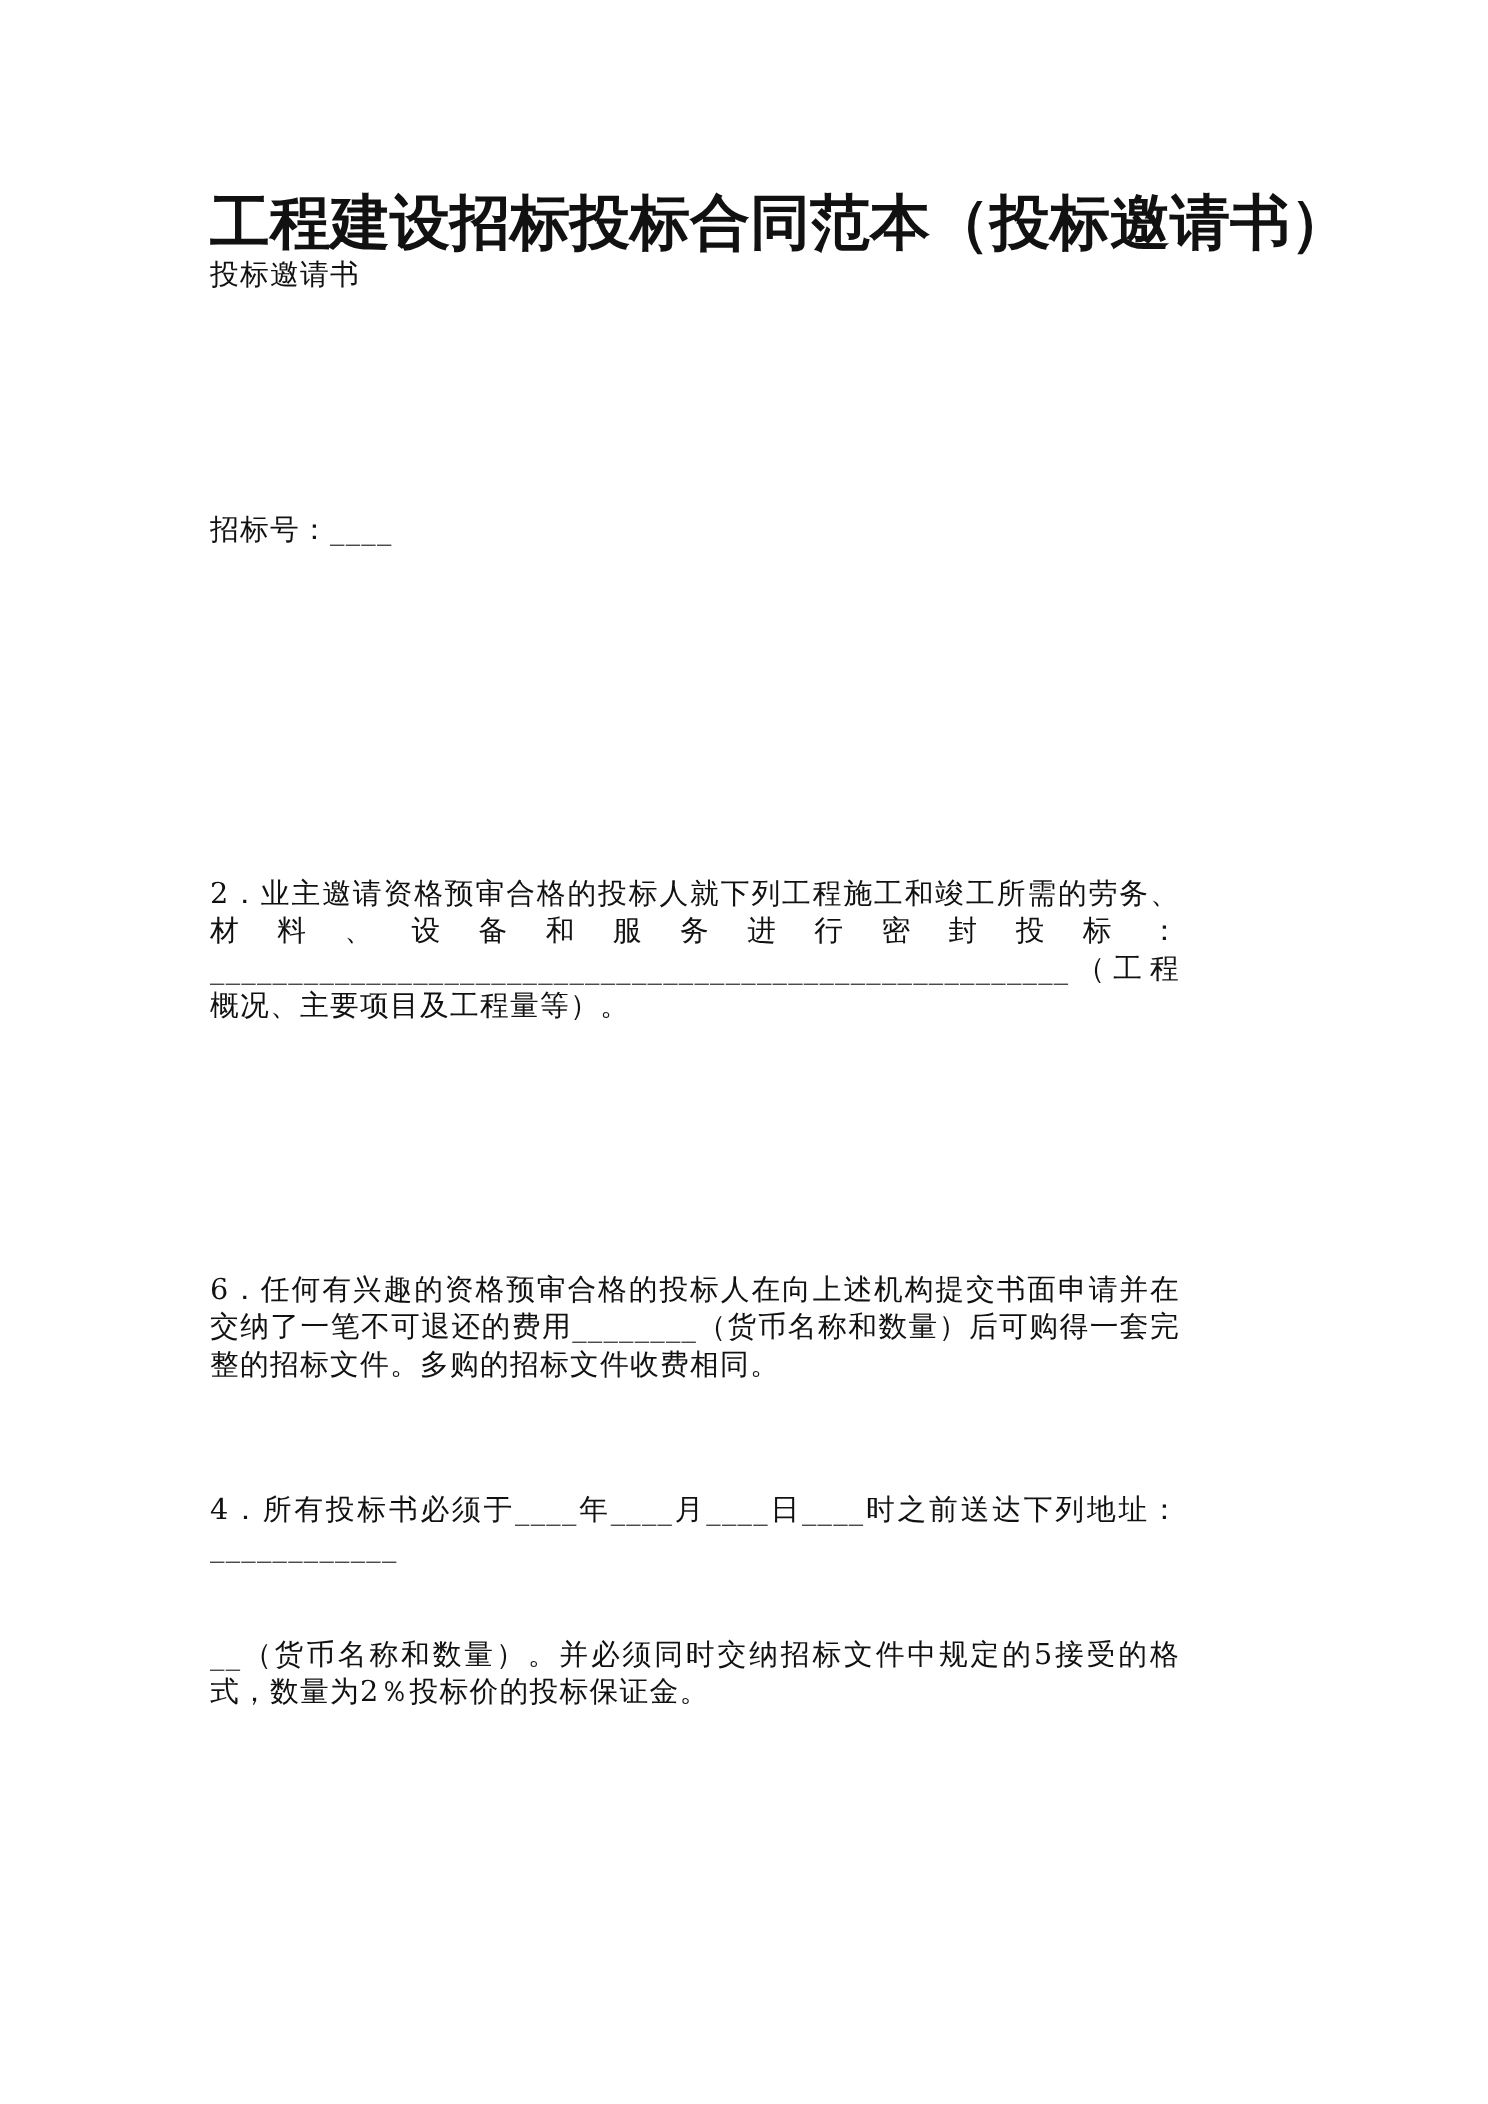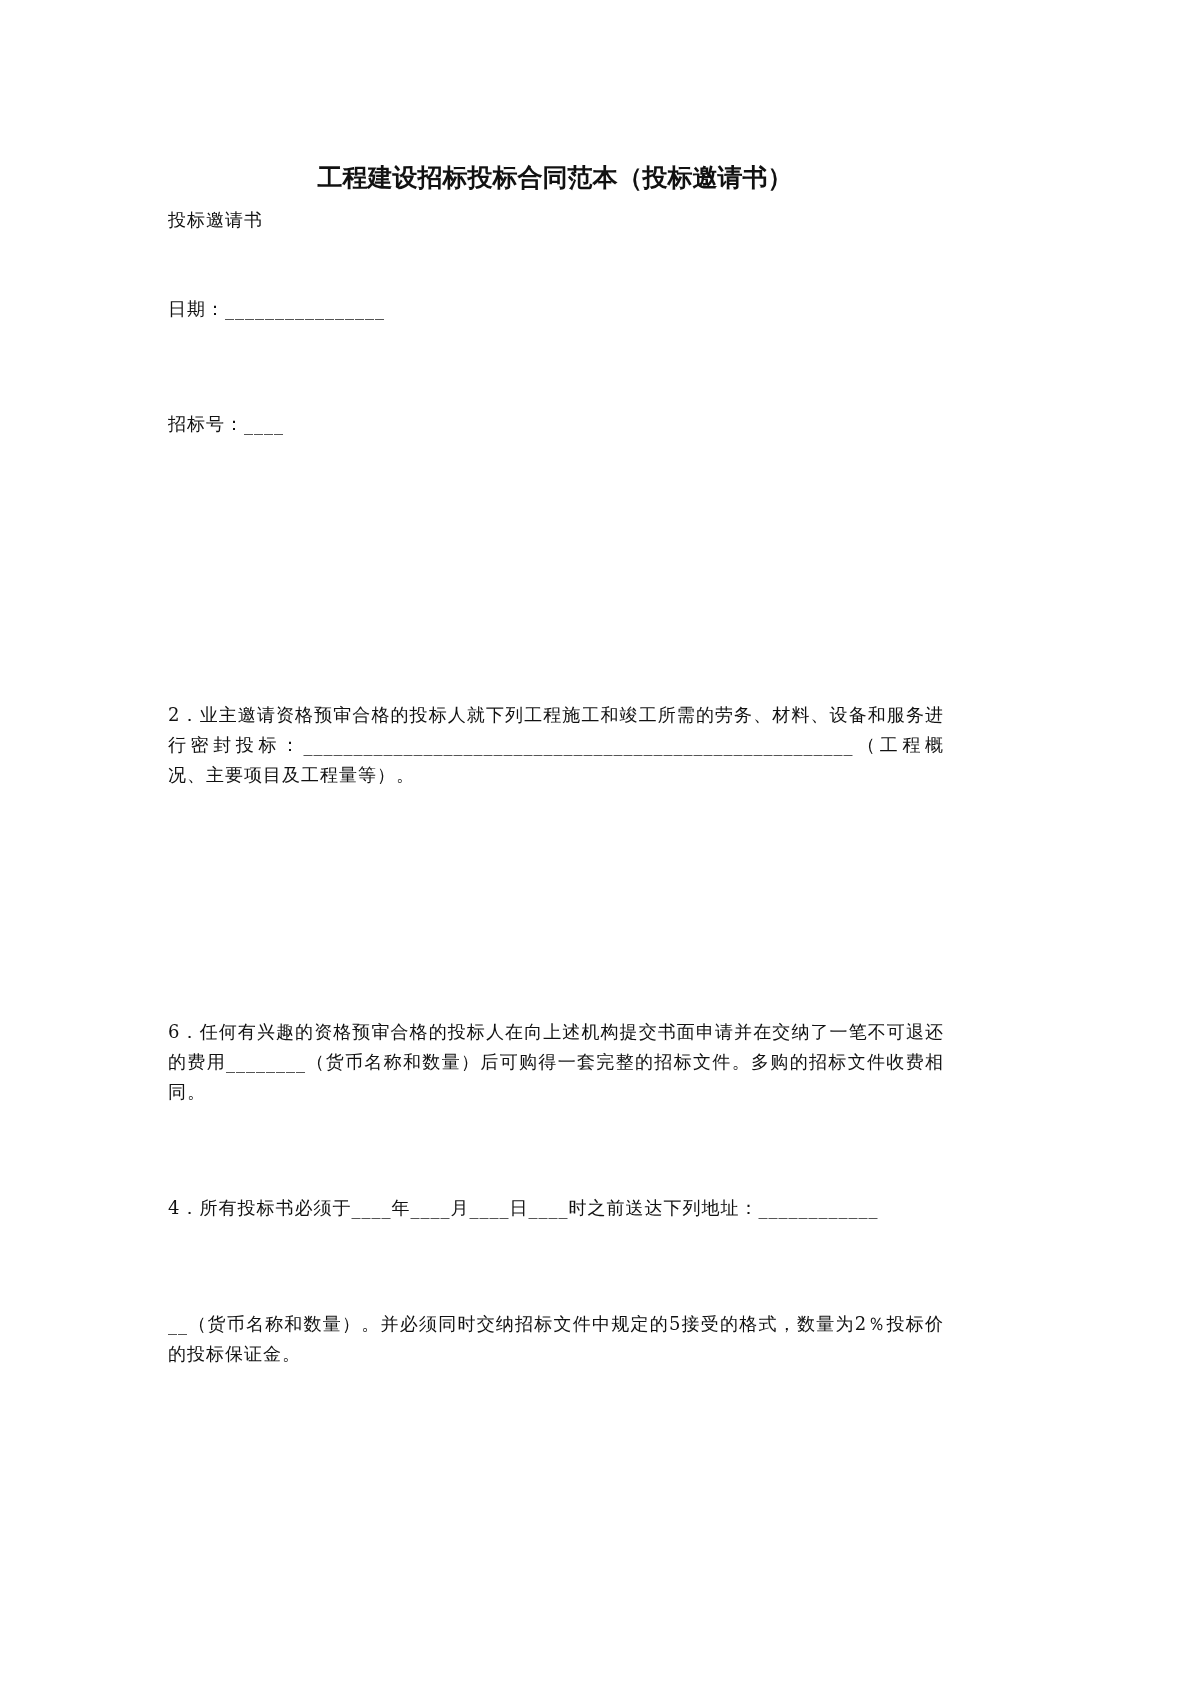--- a/index.html
+++ b/index.html
@@ -1,38 +1,37 @@
 <!DOCTYPE html>
 <html><head>
 <meta charset="utf-8">
 <style>
   html, body { margin:0; padding:0; background:#fff; }
   body { width:1190px; height:1683px; position:relative; overflow:hidden;
          font-family:"DejaVu Serif","Liberation Serif",serif; color:#111; }
   .page { position:absolute; left:0; top:0; width:1190px; height:1683px; }
   .title { position:absolute; left:168px; width:774px; top:152px; text-align:center;
            font-family:"DejaVu Sans","Liberation Sans",sans-serif; font-weight:bold;
-           font-size:25px; line-height:52px; white-space:nowrap; }
-  .p { position:absolute; left:168px; width:776px; font-size:18px; line-height:30px;
+           font-size:48px; line-height:52px; white-space:nowrap; }
+  .p { position:absolute; left:168px; width:776px; font-size:23px; line-height:30px;
        text-align:justify; letter-spacing:1px; }
   .sub { top:205px; }
   .date { top:294px; }
   .bidno { top:409px; }
   .p1 { top:526px; }
   .p2 { top:700px; }
   .p3 { top:873px; }
   .p4 { top:1017px; }
   .p5 { top:1193px; }
   .p6 { top:1309px; }
 </style>
 </head>
 <body>
 
 <div class="page">
   <div class="title">工程建设招标投标合同范本（投标邀请书）</div>
   <div class="p sub">投标邀请书</div>
-  <div class="p date">日期：________________</div>
   <div class="p bidno">招标号：____</div>
   <div class="p p2">2．业主邀请资格预审合格的投标人就下列工程施工和竣工所需的劳务、材料、设备和服务进行密封投标：_______________________________________________________（工程概况、主要项目及工程量等）。</div>
   <div class="p p4">6．任何有兴趣的资格预审合格的投标人在向上述机构提交书面申请并在交纳了一笔不可退还的费用________（货币名称和数量）后可购得一套完整的招标文件。多购的招标文件收费相同。</div>
   <div class="p p5">4．所有投标书必须于____年____月____日____时之前送达下列地址：____________</div>
   <div class="p p6">__（货币名称和数量）。并必须同时交纳招标文件中规定的5接受的格式，数量为2％投标价的投标保证金。</div>
 </div>
 
 </body></html>

